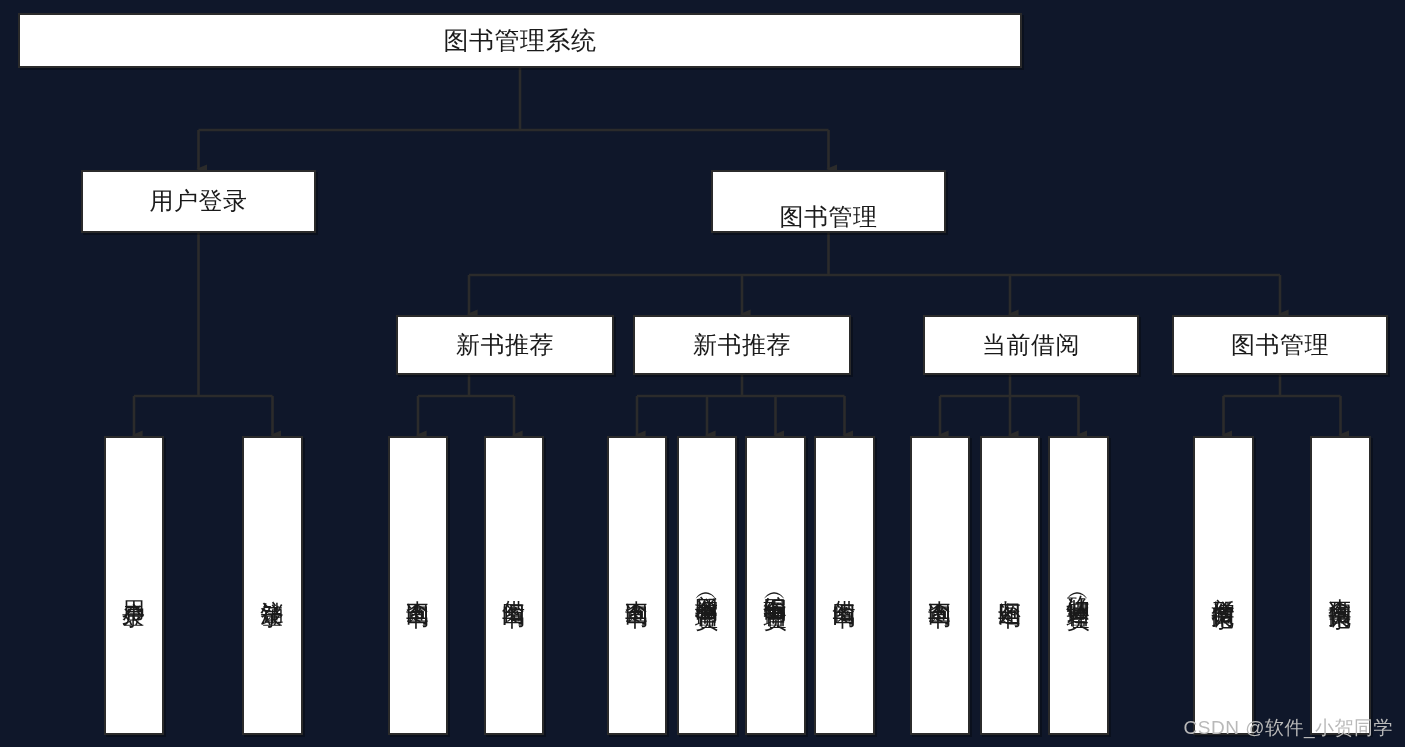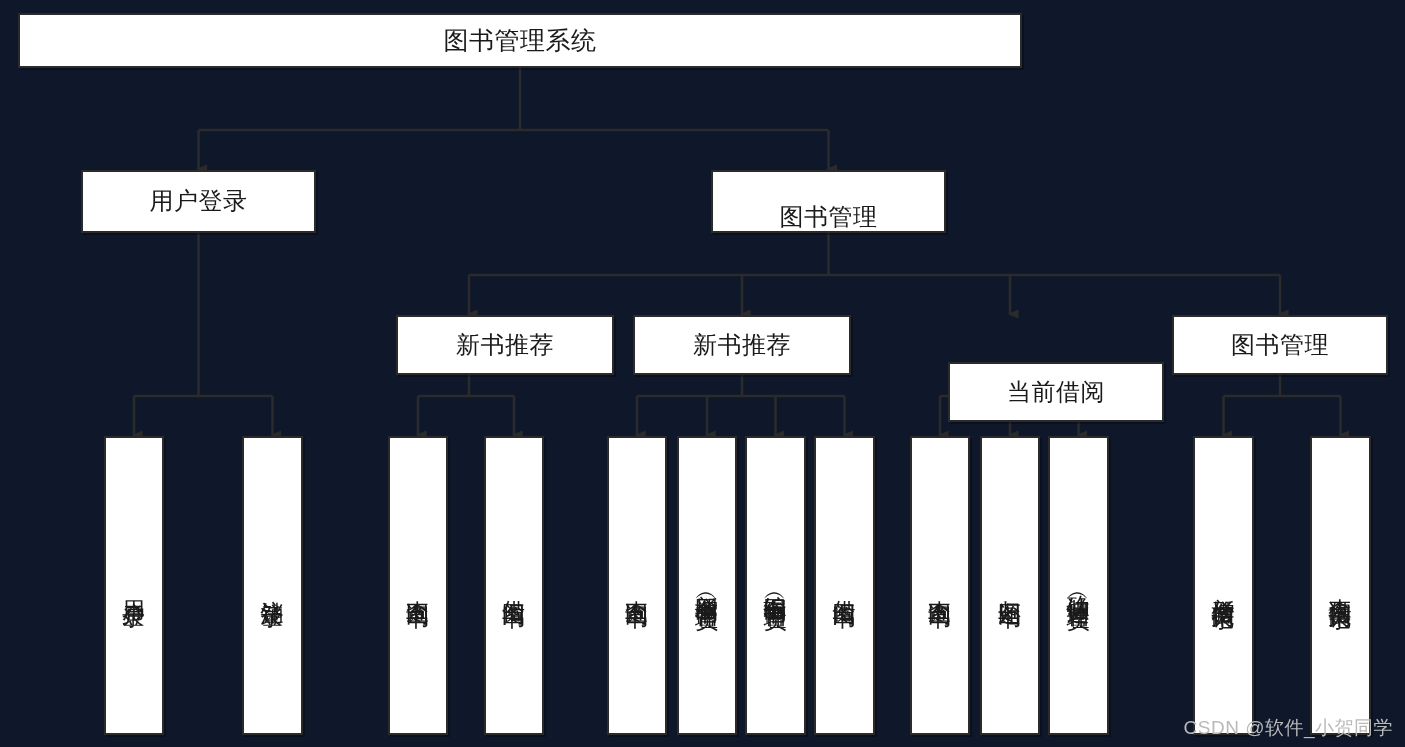--- a/index.html
+++ b/index.html
@@ -130,21 +130,21 @@
       </div>
       <div class="node horiz" style="left: 711px; top: 170px; width: 235px; height: 63px; align-items: flex-end;">
         <span class="label">图书管理</span>
       </div>
       <div class="node horiz" style="left: 360px; top: 315px; width: 218px; height: 60px; margin-left: 36px;">
         <span class="label">新书推荐</span>
       </div>
       <div class="node horiz" style="left: 633px; top: 315px; width: 218px; height: 60px;">
         <span class="label">新书推荐</span>
       </div>
-      <div class="node horiz" style="left: 948px; top: 315px; width: 216px; height: 60px; margin-top: 47px;">
+      <div class="node horiz" style="left: 923px; top: 315px; width: 216px; height: 60px;">
         <span class="label">当前借阅</span>
       </div>
       <div class="node horiz" style="left: 1172px; top: 315px; width: 216px; height: 60px;">
         <span class="label">图书管理</span>
       </div>
       <div class="node vert" style="left: 104px; top: 436px; width: 60px; height: 299px;">
         <span class="label">用户登录</span>
       </div>
       <div class="node vert" style="left: 242px; top: 436px; width: 61px; height: 299px;">
         <span class="label">注销登录</span>

